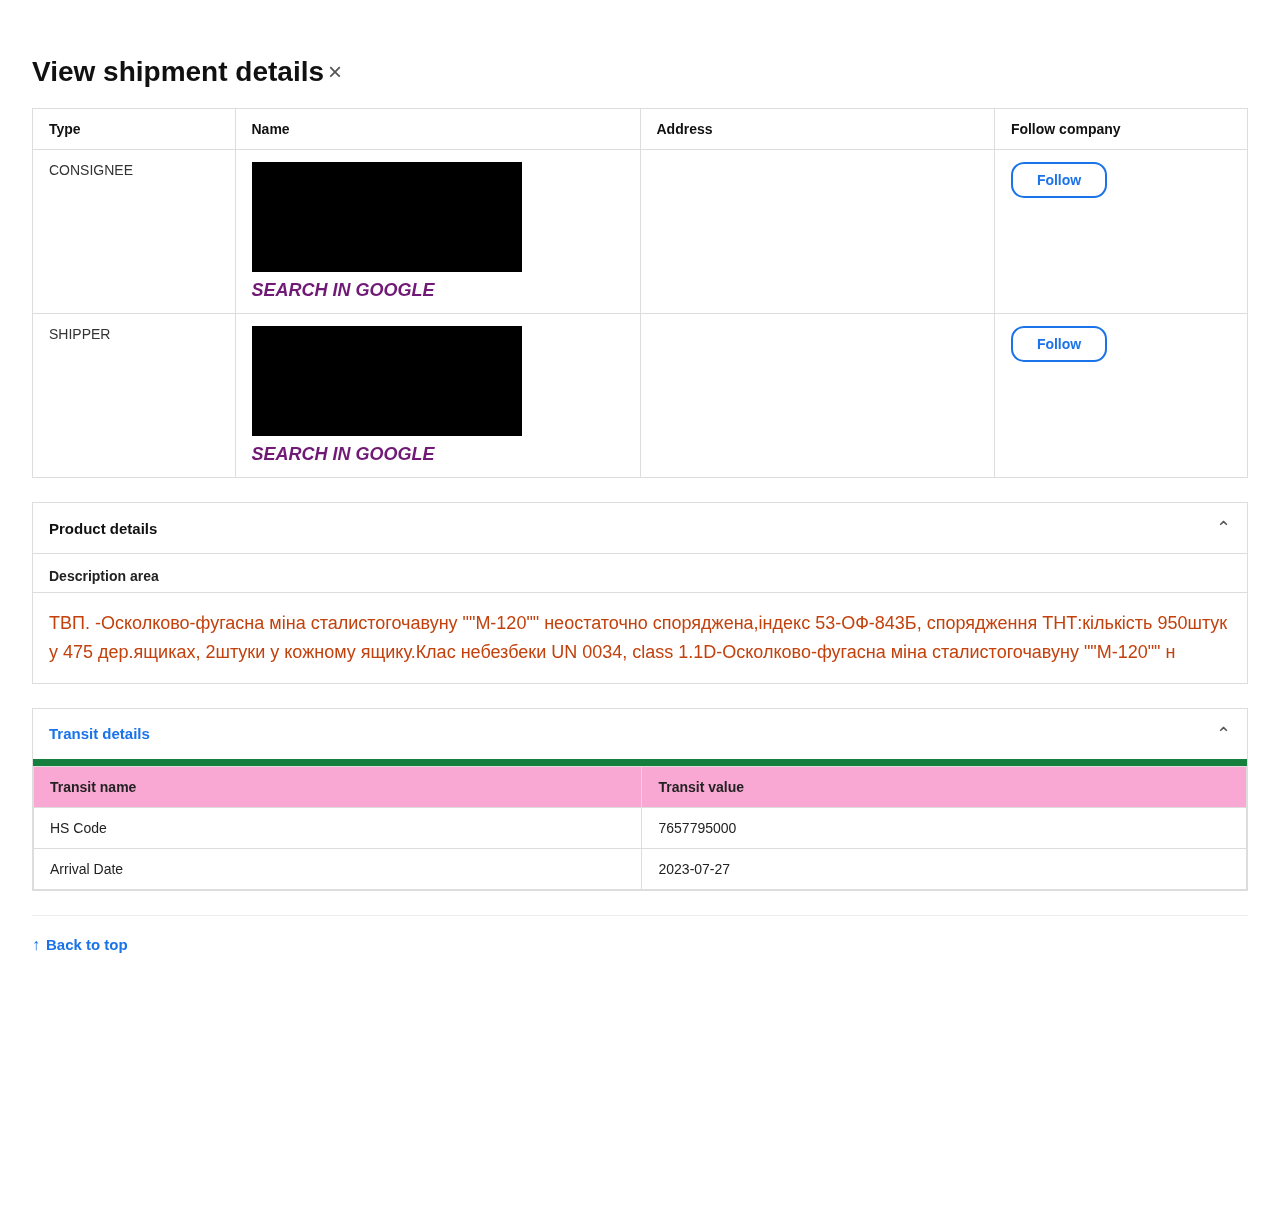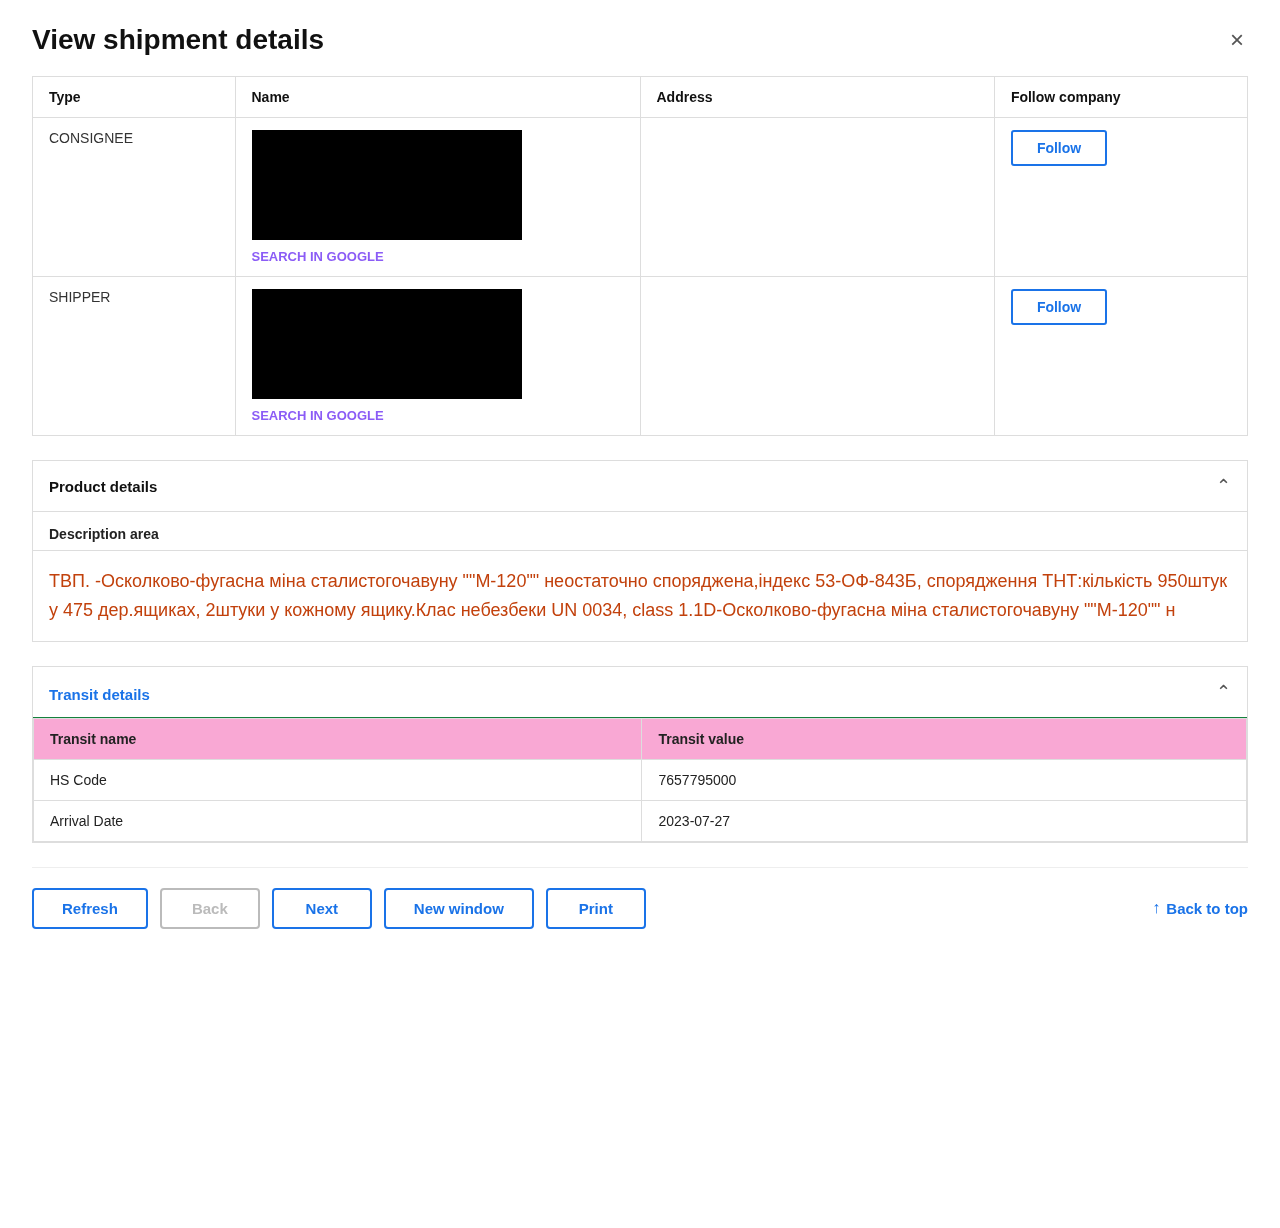--- a/index.html
+++ b/index.html
@@ -12,22 +12,22 @@
     .modal {
       width: 1280px;
       min-height: 1228px;
       background: #fff;
       padding: 24px 32px 0 32px;
       position: relative;
     }
     .modal-header {
       display: flex;
       align-items: flex-start;
-      justify-content: space-between;
       margin-bottom: 20px;
+      margin-top: 32px;
     }
     .modal-title {
       font-size: 28px;
       font-weight: 700;
       color: #111;
     }
     .close-btn {
       background: none;
       border: none;
       cursor: pointer;
@@ -94,35 +94,36 @@
     .col-address { width: 280px; }
     .col-follow { width: 200px; text-align: center; }
     .redacted-block {
       background: #000;
       width: 270px;
       height: 110px;
       display: block;
       margin-bottom: 8px;
     }
     .search-link {
-      color: #8b5cf6;
-      font-weight: 700;
-      font-size: 13px;
+      color: #701a75;
+      font-weight: 700;
+      font-size: 18px;
       text-decoration: none;
       text-transform: uppercase;
       cursor: pointer;
+      font-style: italic;
     }
     .follow-btn {
       border: 2px solid #1a73e8;
       background: #fff;
       color: #1a73e8;
       font-weight: 600;
       font-size: 14px;
       padding: 8px 24px;
-      border-radius: 3px;
+      border-radius: 13px;
       cursor: pointer;
     }
     
     .product-section {
       border: 1px solid #ddd;
       margin-bottom: 24px;
     }
     .product-header {
       display: flex;
       align-items: center;
@@ -142,24 +143,24 @@
       line-height: 1.6;
       color: #c2410c;
     }
     
     .transit-section {
       border: 1px solid #ddd;
       margin-bottom: 24px;
     }
     .transit-header {
       display: flex;
-      align-items: flex-end;
+      align-items: center;
       justify-content: space-between;
       padding: 14px 16px;
-      border-bottom: 1px solid #15803d;
+      border-bottom: 7px solid #15803d;
     }
     .transit-table {
       width: 100%;
       border-collapse: collapse;
     }
     .transit-table th, .transit-table td {
       border: 1px solid #ddd;
       padding: 12px 16px;
       text-align: left;
     }
@@ -289,26 +290,19 @@
         </tr>
         <tr>
           <td>Arrival Date</td>
           <td>2023-07-27</td>
         </tr>
       </tbody>
     </table>
   </div>
 
   <div class="footer">
-    <div class="footer-left">
-      <button class="footer-btn">Refresh</button>
-      <button class="footer-btn disabled">Back</button>
-      <button class="footer-btn">Next</button>
-      <button class="footer-btn">New window</button>
-      <button class="footer-btn">Print</button>
-    </div>
     <button class="back-to-top">
       <span class="back-to-top-arrow">↑</span>
       <span>Back to top</span>
     </button>
   </div>
 
 </div>
 
 </body></html>

